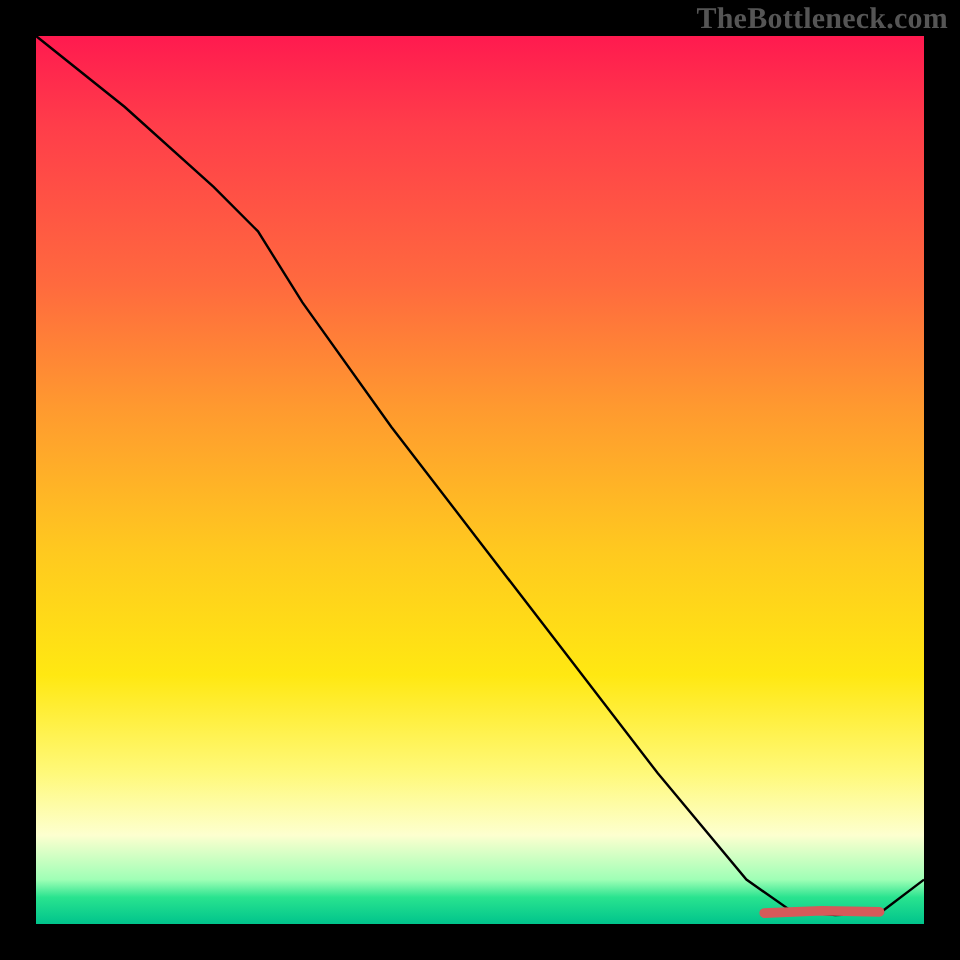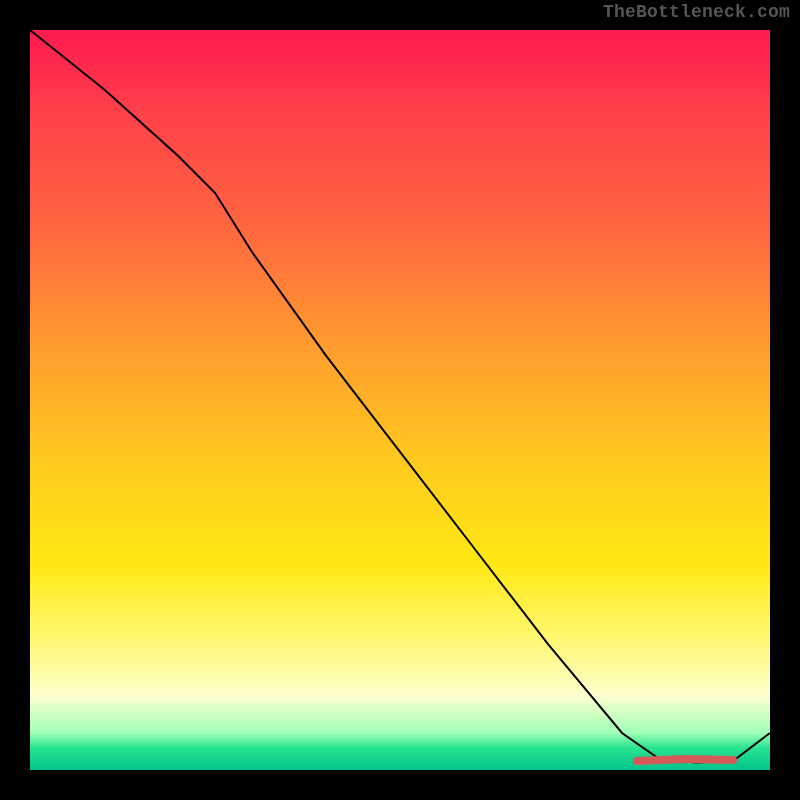--- a/index.html
+++ b/index.html
@@ -14,24 +14,24 @@
   .container {
     position: relative;
     width: 800px;
     height: 800px;
   }
   .attribution {
     position: absolute;
     top: 2px;
     right: 10px;
     color: #555555;
-    font-size: 18px;
+    font-size: 25px;
     font-weight: bold;
     letter-spacing: 0.2px;
-    font-family: Liberation Mono, monospace;
+    font-family: Liberation Serif, serif;
     z-index: 5;
   }
   .plot-area {
     position: absolute;
     left: 30px;
     top: 30px;
     width: 740px;
     height: 740px;
   }
   .gradient-bg {

